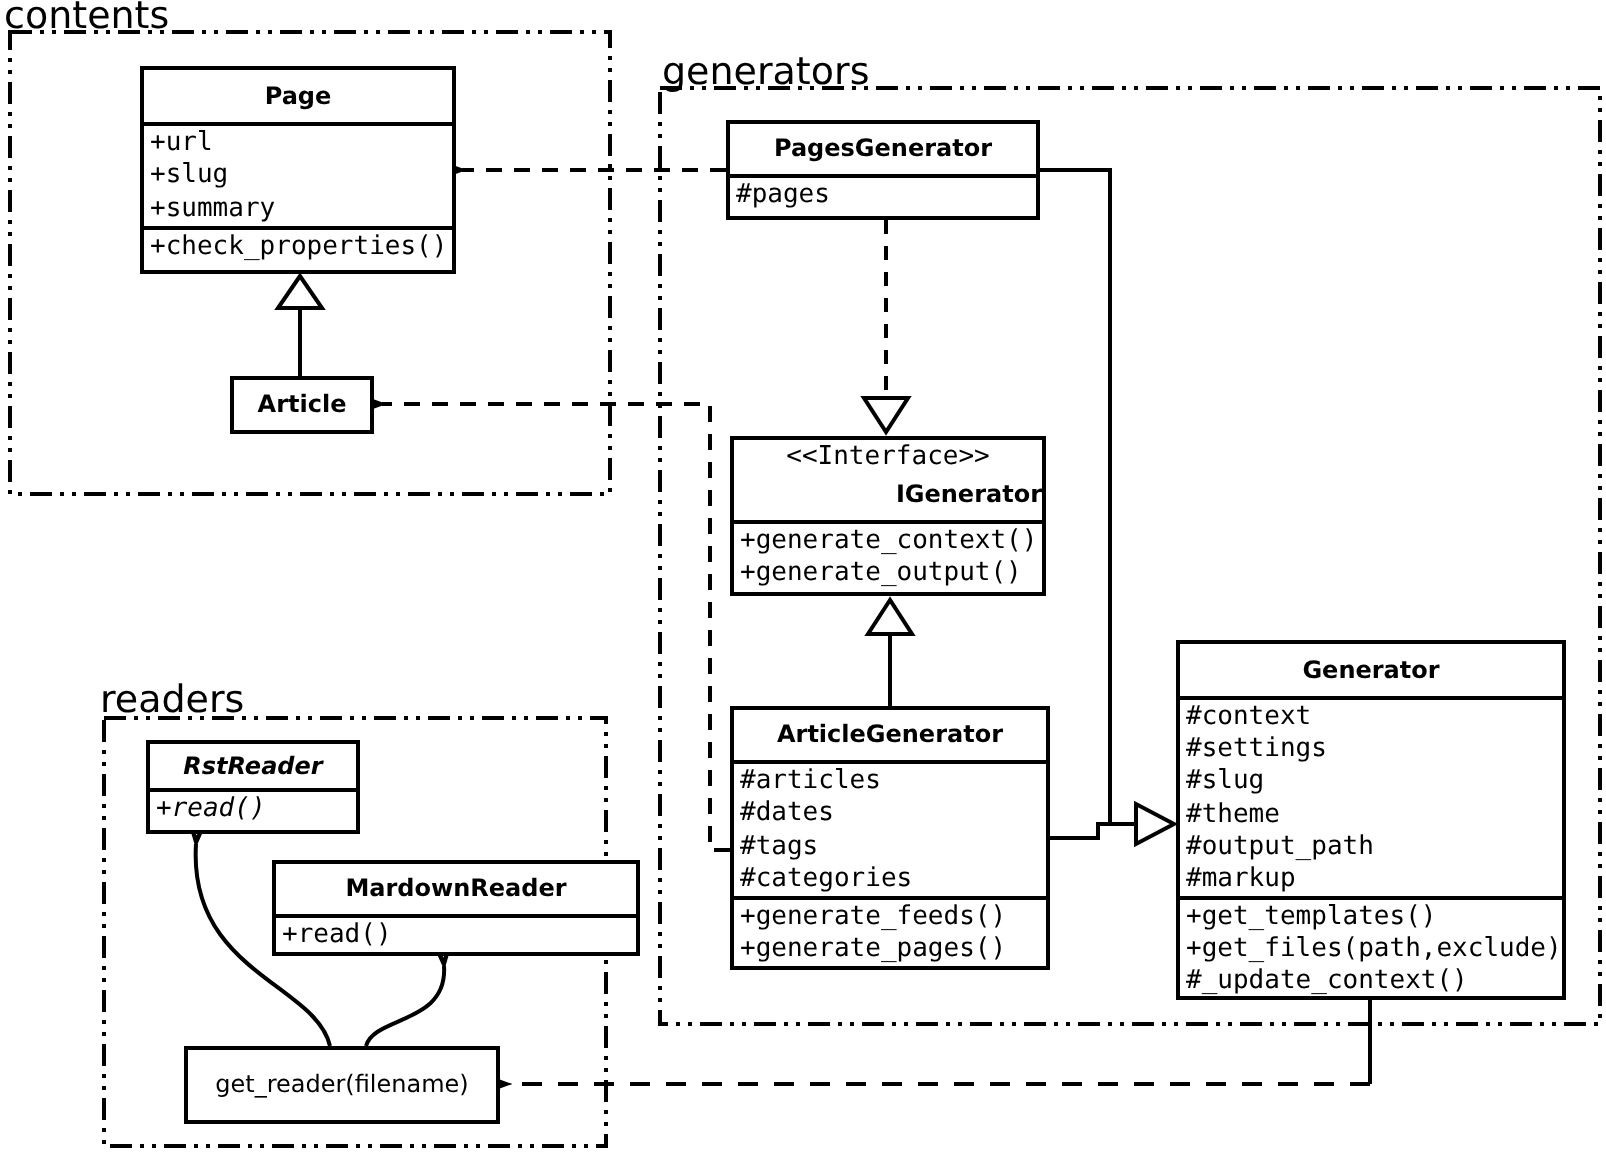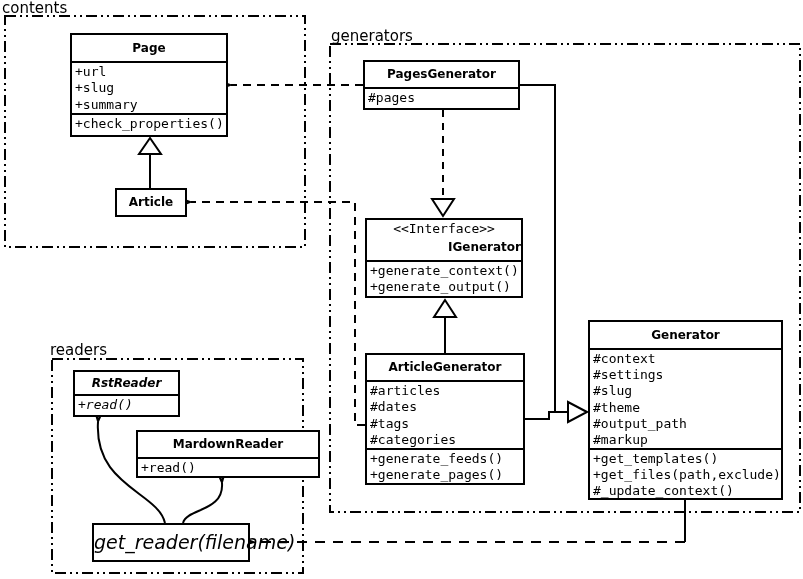--- a/index.html
+++ b/index.html
@@ -1,28 +1,28 @@
 <!DOCTYPE html>
 <html><head>
 <meta charset="utf-8">
 <style>
   html,body{margin:0;padding:0;background:#fff;}
   #stage{position:relative;width:803px;height:579px;background:#fff;overflow:hidden;
          font-family:"DejaVu Sans","Liberation Sans",sans-serif;color:#000;}
   #wires{position:absolute;left:0;top:0;width:803px;height:579px;}
-  .pkg-label{position:absolute;font-size:15px;line-height:16px;white-space:nowrap;}
+  .pkg-label{position:absolute;font-size:19px;line-height:16px;white-space:nowrap;}
   .cls{position:absolute;background:#fff;border:2px solid #000;box-sizing:border-box;}
   .cls .title{font-weight:bold;font-size:12px;text-align:center;white-space:nowrap;overflow:hidden;}
   .cls .sec{border-top:2px solid #000;box-sizing:border-box;
             font-family:"DejaVu Sans Mono","Liberation Mono",monospace;
             font-size:13px;line-height:16.4px;padding:1px 1px 0 3px;white-space:pre;overflow:hidden;}
   .cls .stereo{font-family:"DejaVu Sans Mono","Liberation Mono",monospace;
                font-size:13px;font-weight:normal;text-align:center;line-height:17px;}
   .plainbox{position:absolute;background:#fff;border:2px solid #000;box-sizing:border-box;
-            font-size:19px;text-align:center;white-space:nowrap;font-style:italic;}
+            font-size:12px;text-align:center;white-space:nowrap;}
 </style>
 </head>
 <body>
 
 <div id="stage">
 
   <svg id="wires" width="803" height="579" viewBox="0 0 803 579">
     <defs>
       <marker id="oarr" markerUnits="userSpaceOnUse" markerWidth="24" markerHeight="20" viewBox="0 0 24 20" refX="2" refY="10" orient="auto">
         <path d="M22,3 L3,10 L22,17" fill="none" stroke="#000" stroke-width="2.2"></path>

